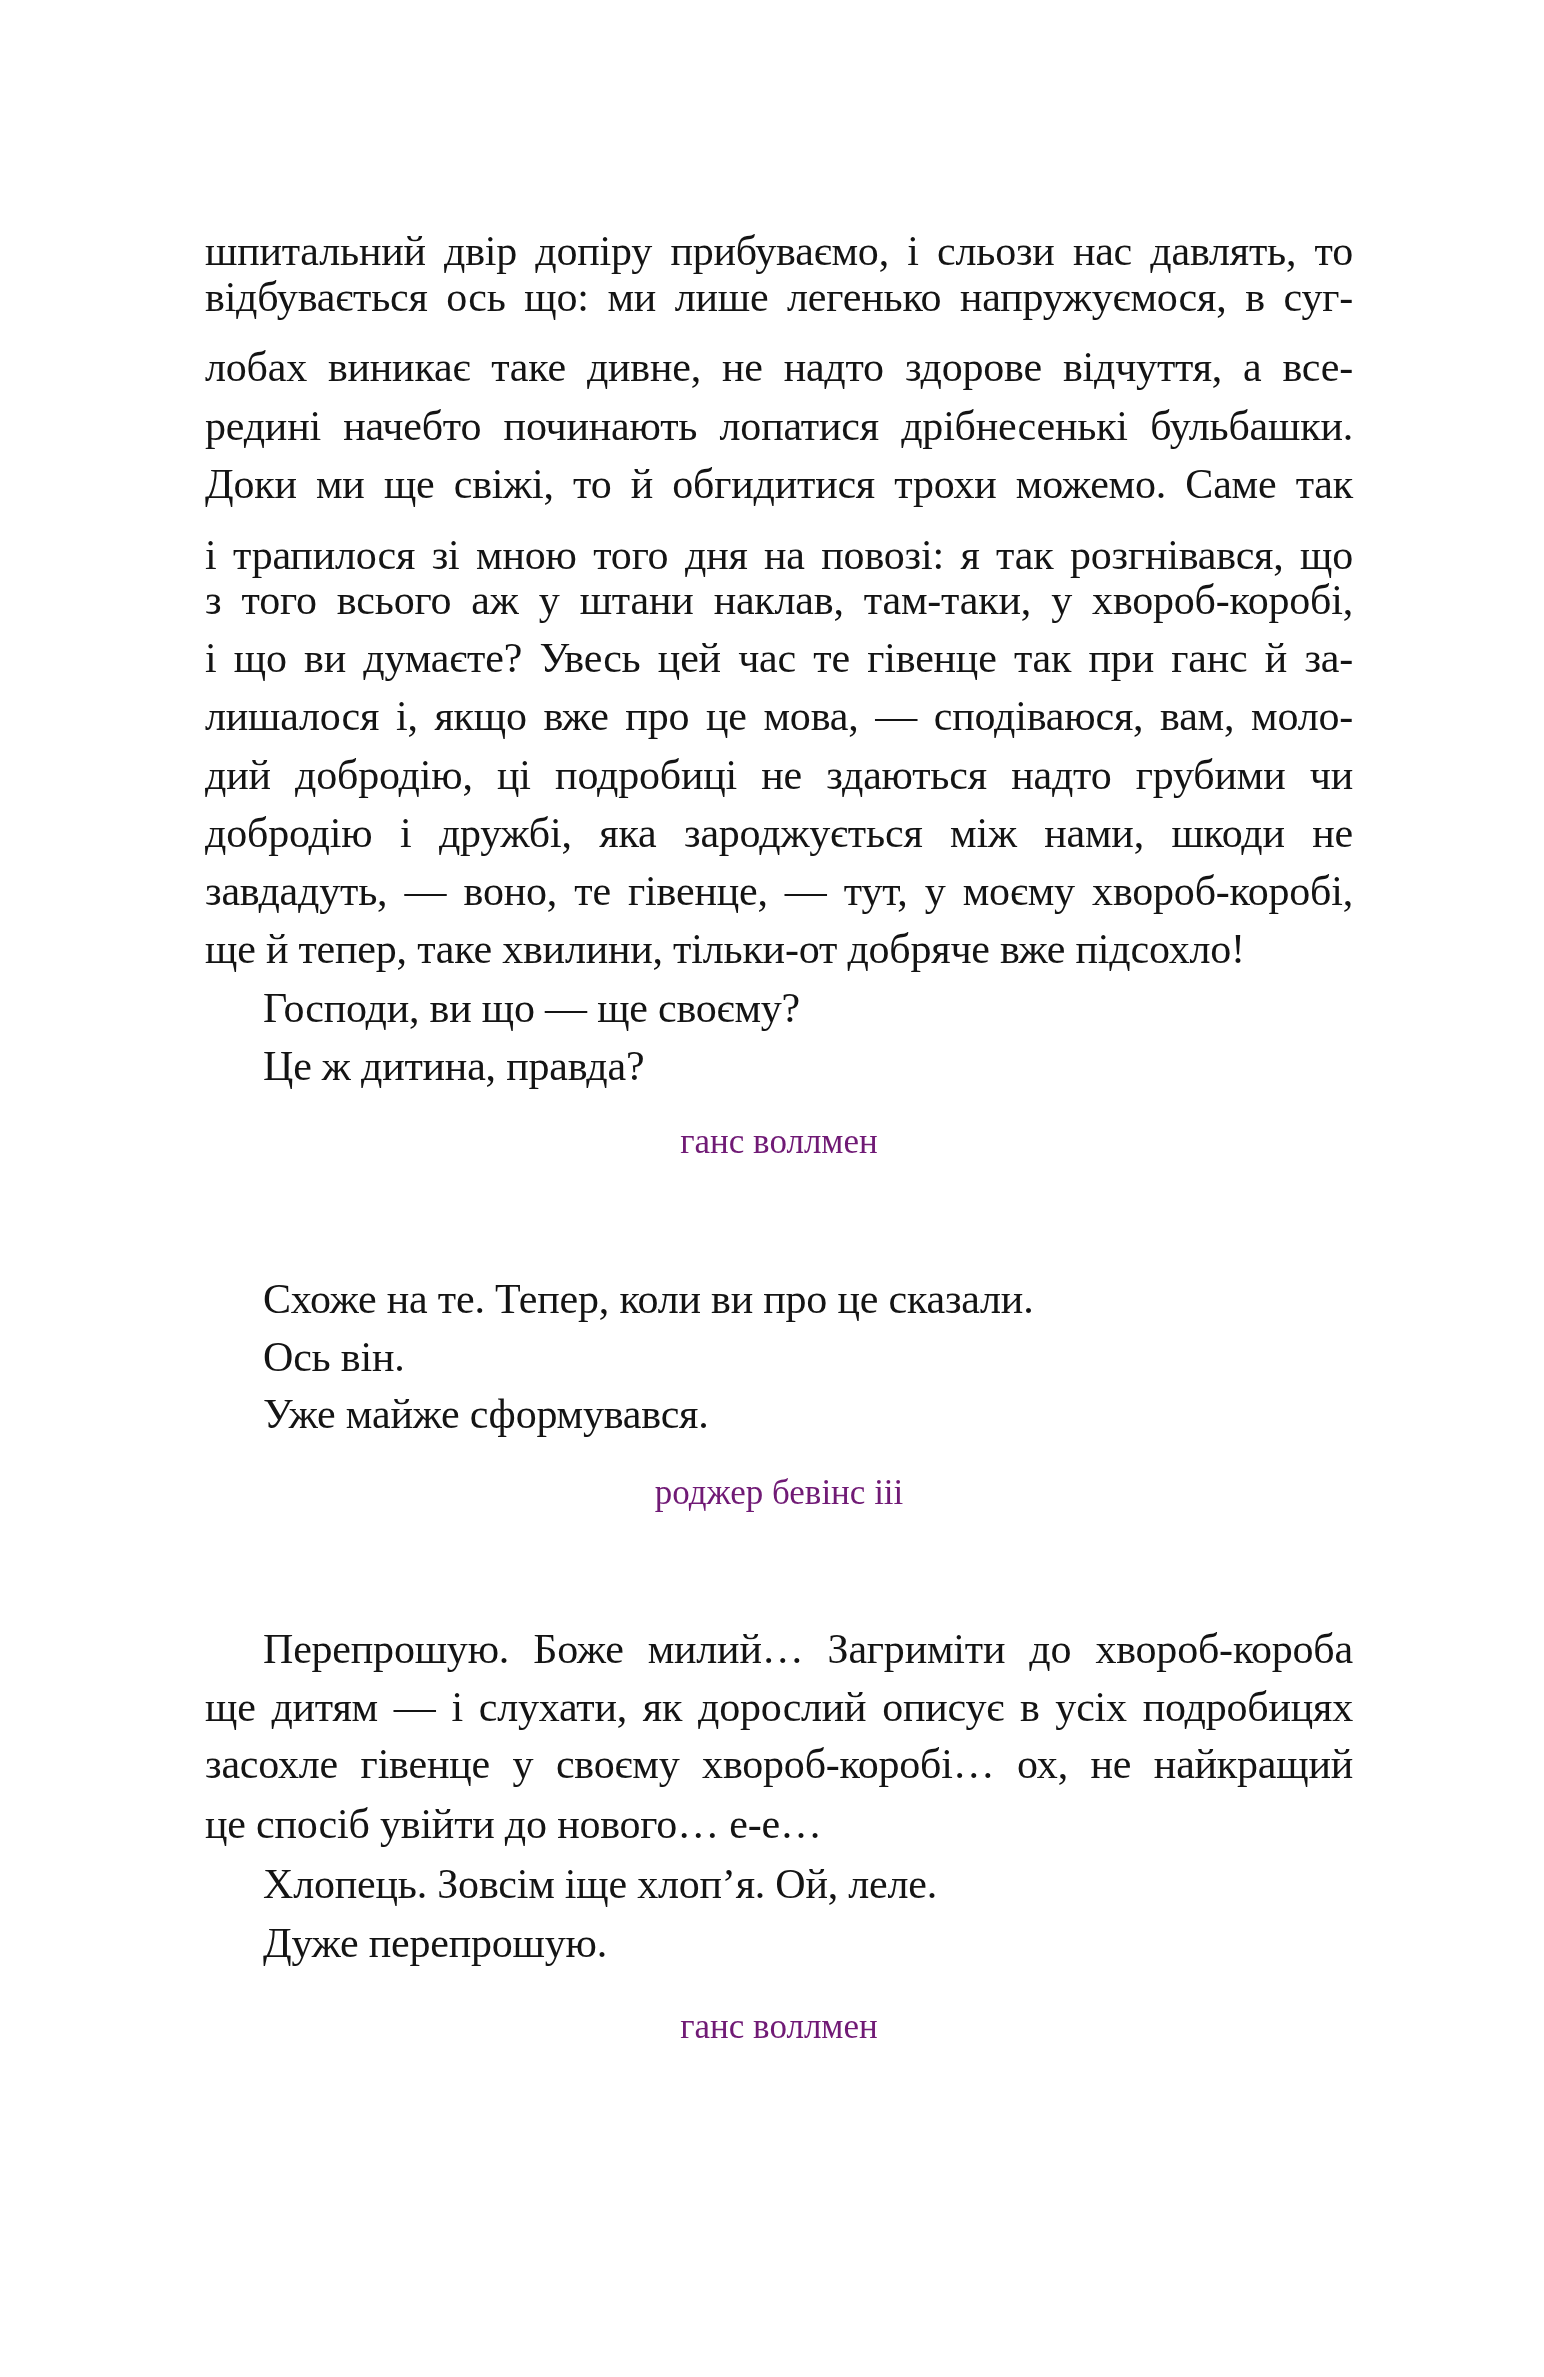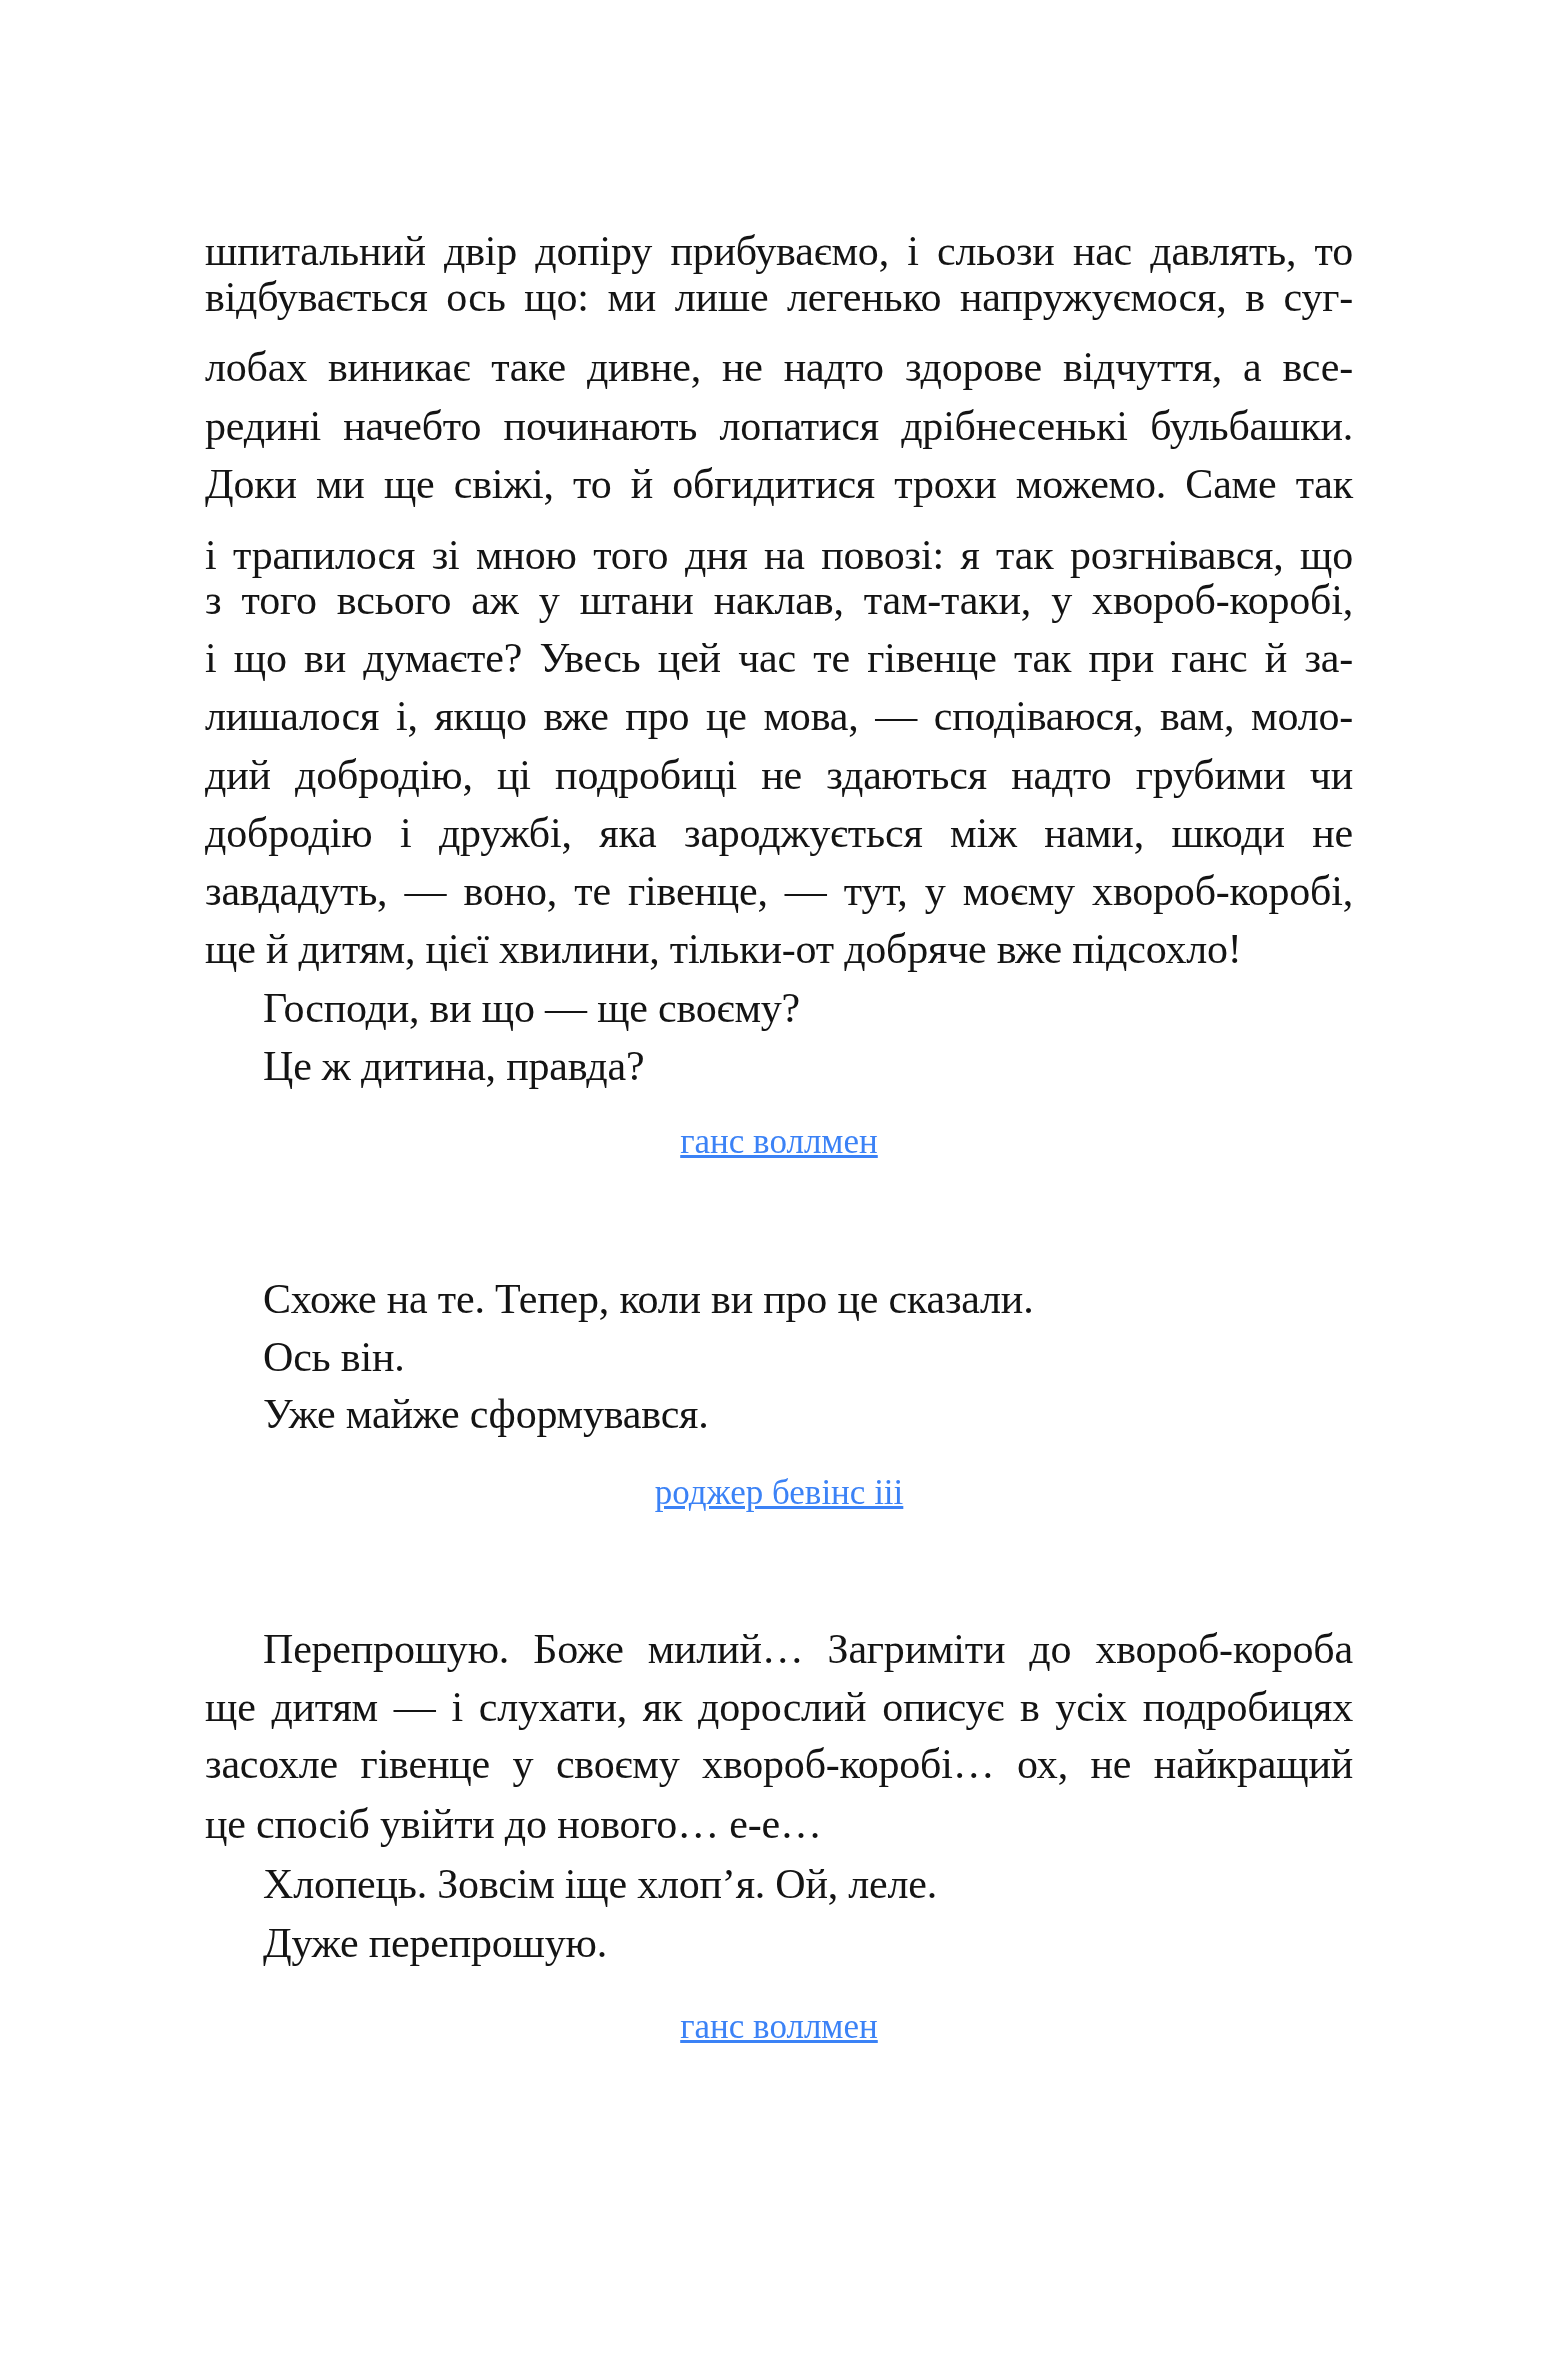--- a/index.html
+++ b/index.html
@@ -44,43 +44,42 @@
   }
   .speaker {
     position: absolute;
     left: 205px;
     width: 1148px;
     height: 48px;
     line-height: 48px;
     font-size: 35px;
     text-align: center;
     white-space: nowrap;
-    color: #3b82f6;
-    text-decoration: underline;
+    color: #701a75;
   }
 </style>
 </head>
 <body>
 
 <div class="page">
 
   <div>
     <div class="line" style="top:222px">шпитальний двір допіру прибуваємо, і сльози нас давлять, то</div>
     <div class="line" style="top:268px">відбувається ось що: ми лише легенько напружуємося, в суг-</div>
     <div class="line" style="top:338px">лобах виникає таке дивне, не надто здорове відчуття, а все-</div>
     <div class="line" style="top:397px">редині начебто починають лопатися дрібнесенькі бульбашки.</div>
     <div class="line" style="top:455px">Доки ми ще свіжі, то й обгидитися трохи можемо. Саме так</div>
     <div class="line" style="top:526px">і трапилося зі мною того дня на повозі: я так розгнівався, що</div>
     <div class="line" style="top:571px">з того всього аж у штани наклав, там-таки, у хвороб-коробі,</div>
     <div class="line" style="top:629px">і що ви думаєте? Увесь цей час те гівенце так при ганс й за-</div>
     <div class="line" style="top:687px">лишалося і, якщо вже про це мова, — сподіваюся, вам, моло-</div>
     <div class="line" style="top:746px">дий добродію, ці подробиці не здаються надто грубими чи</div>
     <div class="line" style="top:804px">добродію і дружбі, яка зароджується між нами, шкоди не</div>
     <div class="line" style="top:862px">завдадуть, — воно, те гівенце, — тут, у моєму хвороб-коробі,</div>
-    <div class="line last" style="top:920px">ще й дитям, цієї хвилини, тільки-от добряче вже підсохло!</div>
+    <div class="line last" style="top:920px">ще й тепер, таке хвилини, тільки-от добряче вже підсохло!</div>
 
     <div class="line indent last" style="top:979px">Господи, ви що — ще своєму?</div>
     <div class="line indent last" style="top:1037px">Це ж дитина, правда?</div>
 
     <div class="speaker" style="top:1118px">ганс воллмен</div>
   </div>
 
   <div>
     <div class="line indent last" style="top:1270px">Схоже на те. Тепер, коли ви про це сказали.</div>
     <div class="line indent last" style="top:1328px">Ось він.</div>

